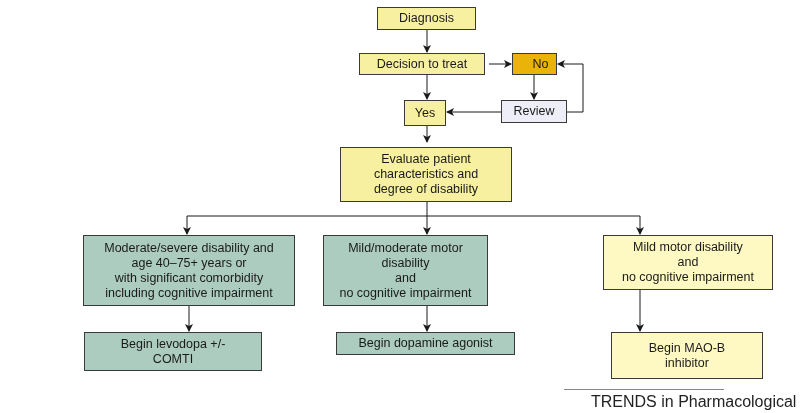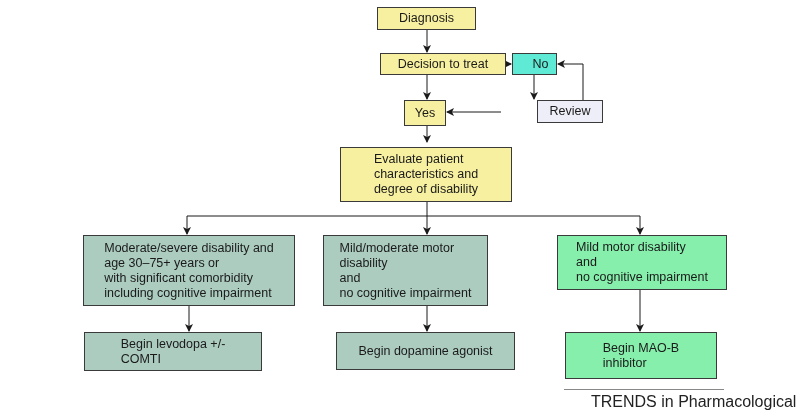--- a/index.html
+++ b/index.html
@@ -1,25 +1,25 @@
 <!DOCTYPE html>
 <html><head>
 <meta charset="utf-8">
 <style>
   html, body { margin:0; padding:0; background:#ffffff; }
   body { width:810px; height:413px; position:relative; overflow:hidden;
          font-family:"Liberation Sans", sans-serif; color:#1a1a1a; }
   .box { position:absolute; box-sizing:border-box; border:1px solid #3a3a3a;
-         display:flex; align-items:center; justify-content:center; text-align:left;
+         display:flex; align-items:center; justify-content:center; text-align:center;
          font-size:12.5px; line-height:15px; }
   .yellow { background:#f7f0a0; }
-  .red { background:#5eead4;padding-left:12px; }
+  .red { background:#eab308;padding-left:12px; }
   .lav { background:#eeeef8; }
   .teal { background:#acccc0; }
-  .blue { background:#86efac; }
+  .blue { background:#fef9c3;margin-left:46px; }
   .txt { white-space:pre-line; }
   svg.edges { position:absolute; left:0; top:0; }
   .footer { position:absolute; left:566px; top:393px; font-size:16px; color:#222;margin-left:25px; }
   .footer-rule { position:absolute; left:564px; top:389px; width:160px; height:1px; background:#888; }
 </style>
 </head>
 <body>
 
 <svg class="edges" width="810" height="413">
   <defs>
@@ -42,61 +42,61 @@
     <line x1="640" y1="216" x2="640" y2="234" marker-end="url(#ah)"></line>
     <line x1="189" y1="306" x2="189" y2="331" marker-end="url(#ah)"></line>
     <line x1="427" y1="306" x2="427" y2="331" marker-end="url(#ah)"></line>
     <line x1="640" y1="290" x2="640" y2="331" marker-end="url(#ah)"></line>
   </g>
 </svg>
 
 <div class="box yellow" style="left:377px;top:7px;width:99px;height:23px;">
   <span class="txt">Diagnosis</span>
 </div>
-<div class="box yellow" style="left:380px;top:53px;width:126px;height:22px;">
+<div class="box yellow" style="left:359px;top:53px;width:126px;height:22px;">
   <span class="txt">Decision to treat</span>
 </div>
 <div class="box red" style="left:512px;top:53px;width:45px;height:22px;">
   <span class="txt">No</span>
 </div>
-<div class="box lav" style="left:501px;top:100px;width:66px;height:23px;margin-left:36px;">
+<div class="box lav" style="left:501px;top:100px;width:66px;height:23px;">
   <span class="txt">Review</span>
 </div>
 <div class="box yellow" style="left:404px;top:100px;width:42px;height:26px;">
   <span class="txt">Yes</span>
 </div>
 <div class="box yellow" style="left:340px;top:147px;width:172px;height:55px;">
   <span class="txt">Evaluate patient
 characteristics and
 degree of disability</span>
 </div>
 
 <div class="box teal" style="left:83px;top:235px;width:212px;height:71px;">
   <span class="txt">Moderate/severe disability and
-age 30–75+ years or
+age 40–75+ years or
 with significant comorbidity
 including cognitive impairment</span>
 </div>
 <div class="box teal" style="left:323px;top:235px;width:165px;height:71px;">
   <span class="txt">Mild/moderate motor
 disability
 and
 no cognitive impairment</span>
 </div>
 <div class="box blue" style="left:557px;top:235px;width:170px;height:55px;">
   <span class="txt">Mild motor disability
 and
 no cognitive impairment</span>
 </div>
 
 <div class="box teal" style="left:84px;top:332px;width:178px;height:39px;">
   <span class="txt">Begin levodopa +/-
 COMTI</span>
 </div>
-<div class="box teal" style="left:336px;top:332px;width:179px;height:38px;">
+<div class="box teal" style="left:336px;top:332px;width:179px;height:23px;">
   <span class="txt">Begin dopamine agonist</span>
 </div>
 <div class="box blue" style="left:565px;top:332px;width:152px;height:47px;">
   <span class="txt">Begin MAO-B
 inhibitor</span>
 </div>
 
 <div class="footer-rule"></div>
 <div class="footer">TRENDS in Pharmacological Sciences</div>
 

